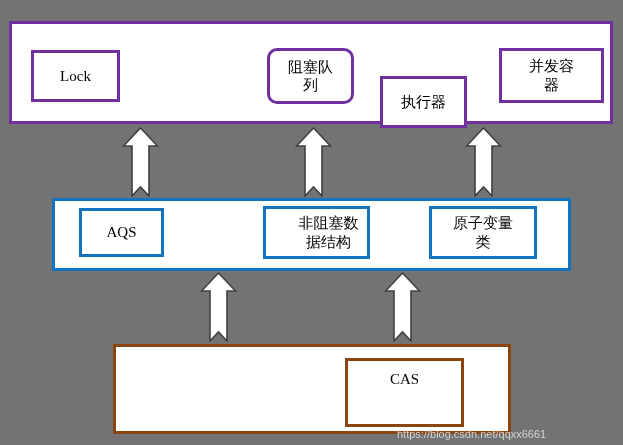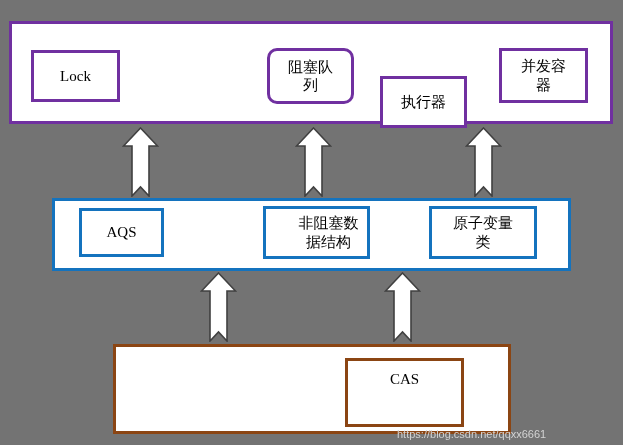--- a/index.html
+++ b/index.html
@@ -29,21 +29,21 @@
     white-space:pre-line;
     font-size:15px;
     line-height:1.22;
   }
   
   .layer-top{left:9px;top:21px;width:604px;height:103px;}
   .n-lock{left:31px;top:50px;width:89px;height:52px;}
   .n-sync{left:146px;top:49px;width:90px;height:53px;}
   .n-blockq{left:267px;top:48px;width:87px;height:56px;}
   .n-exec{left:380px;top:50px;width:87px;height:52px;}
-  .n-concurrent{left:499px;top:48px;width:89px;height:55px;}
+  .n-concurrent{left:499px;top:48px;width:105px;height:55px;}
   
   .layer-mid{left:52px;top:198px;width:519px;height:73px;}
   .n-aqs{left:79px;top:208px;width:85px;height:49px;}
   .n-nonblock{left:263px;top:206px;width:107px;height:53px;}
   .n-atomic{left:429px;top:206px;width:108px;height:53px;font-family:Liberation Serif, serif;}
   
   .layer-bottom{left:113px;top:344px;width:398px;height:90px;}
   .n-volatile{left:162px;top:359px;width:123px;height:55px;}
   .n-cas{left:345px;top:358px;width:119px;height:69px;align-items:flex-start;padding-top:9px;}
   

